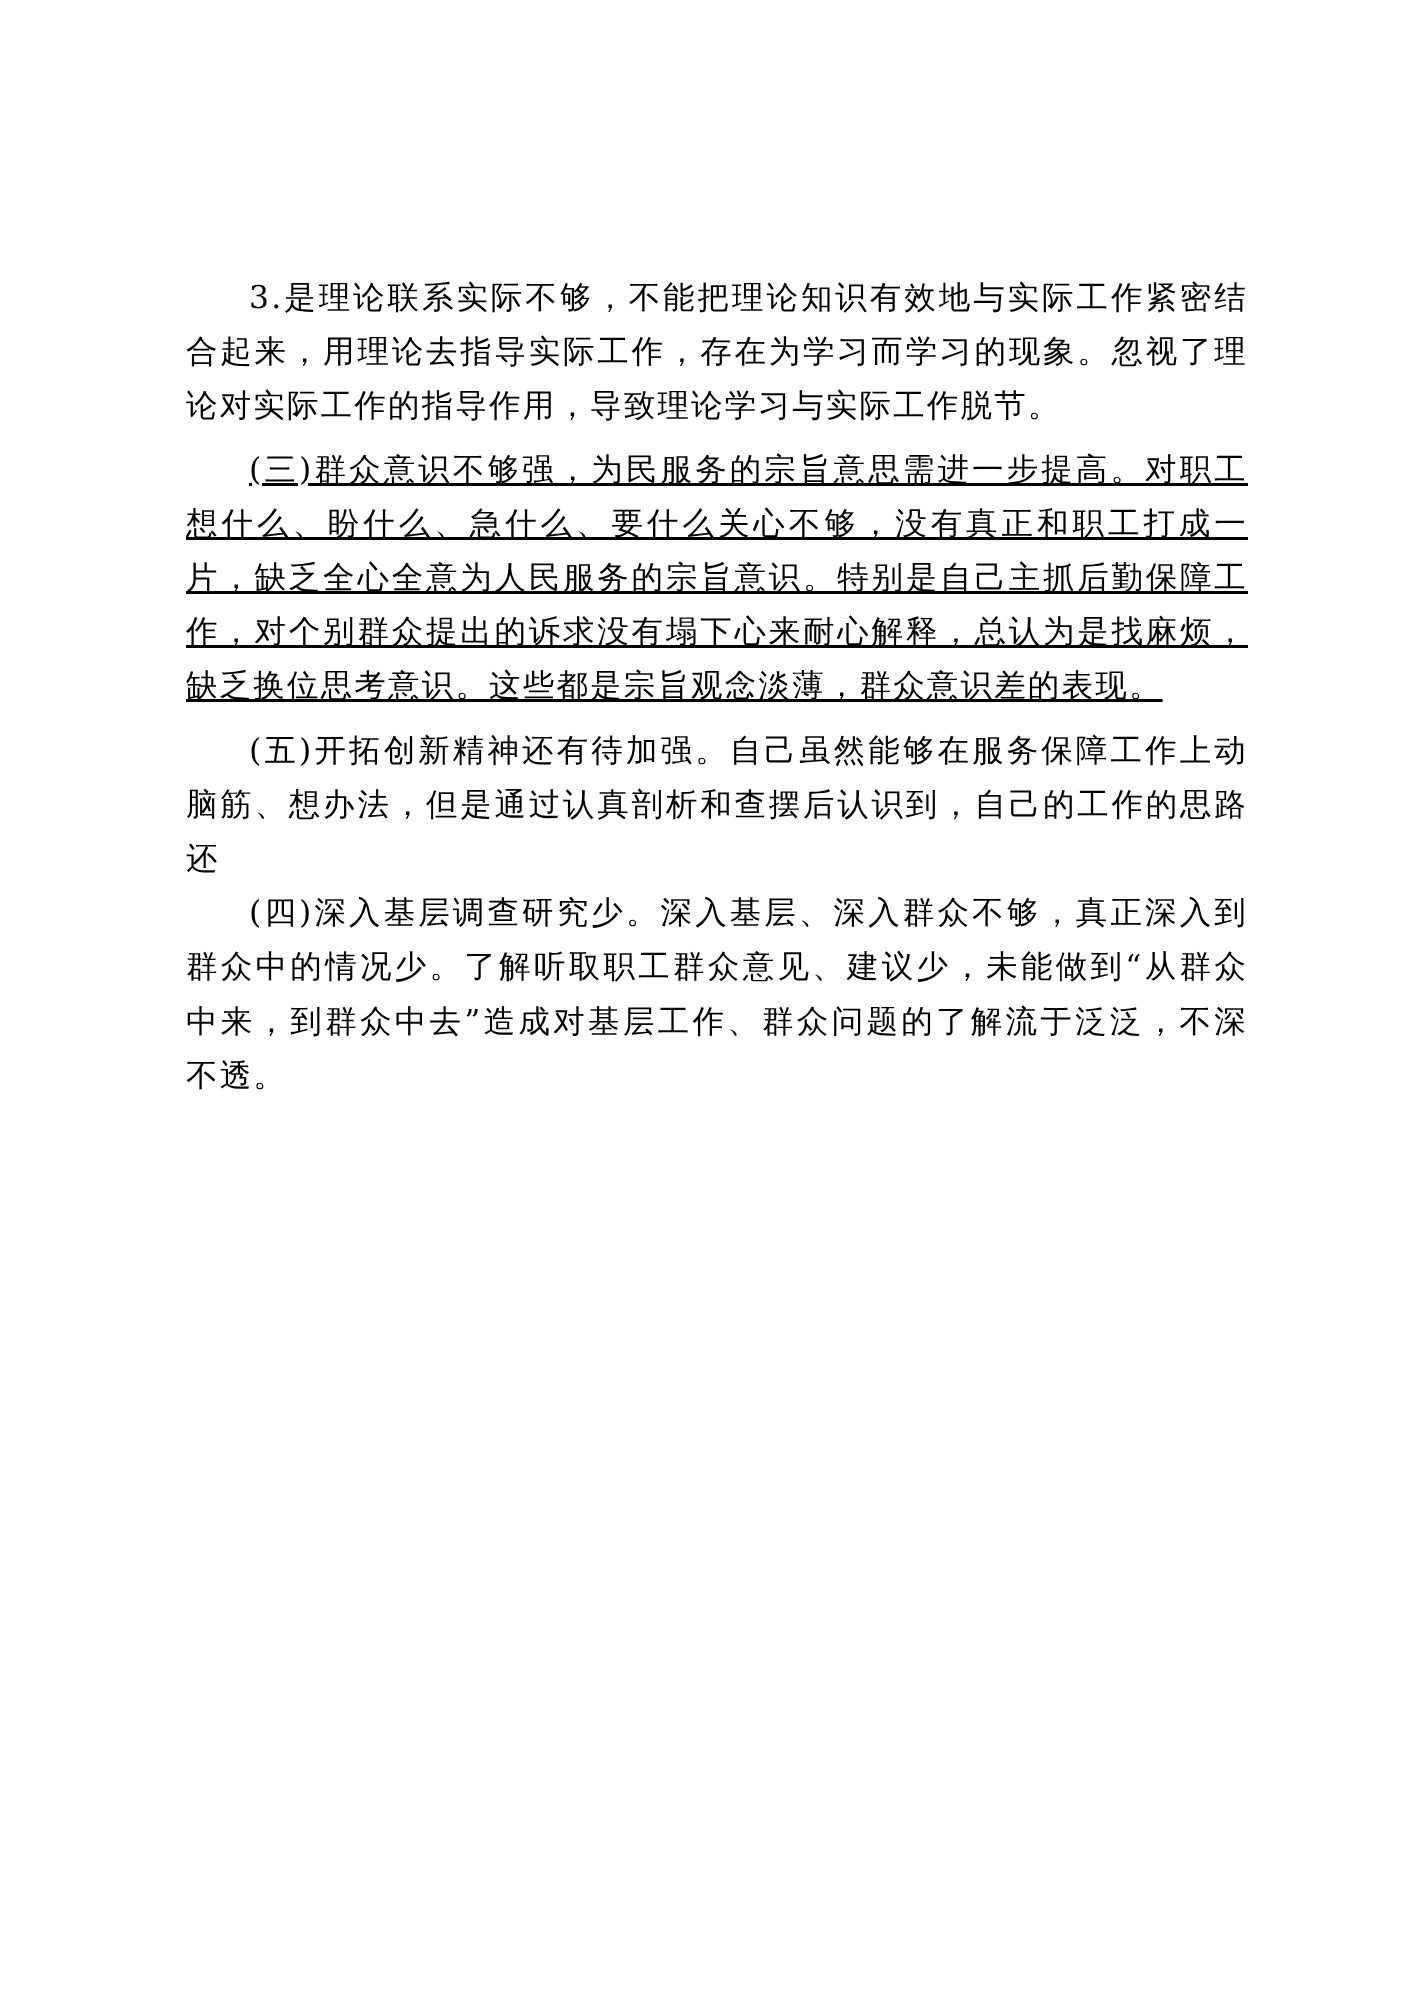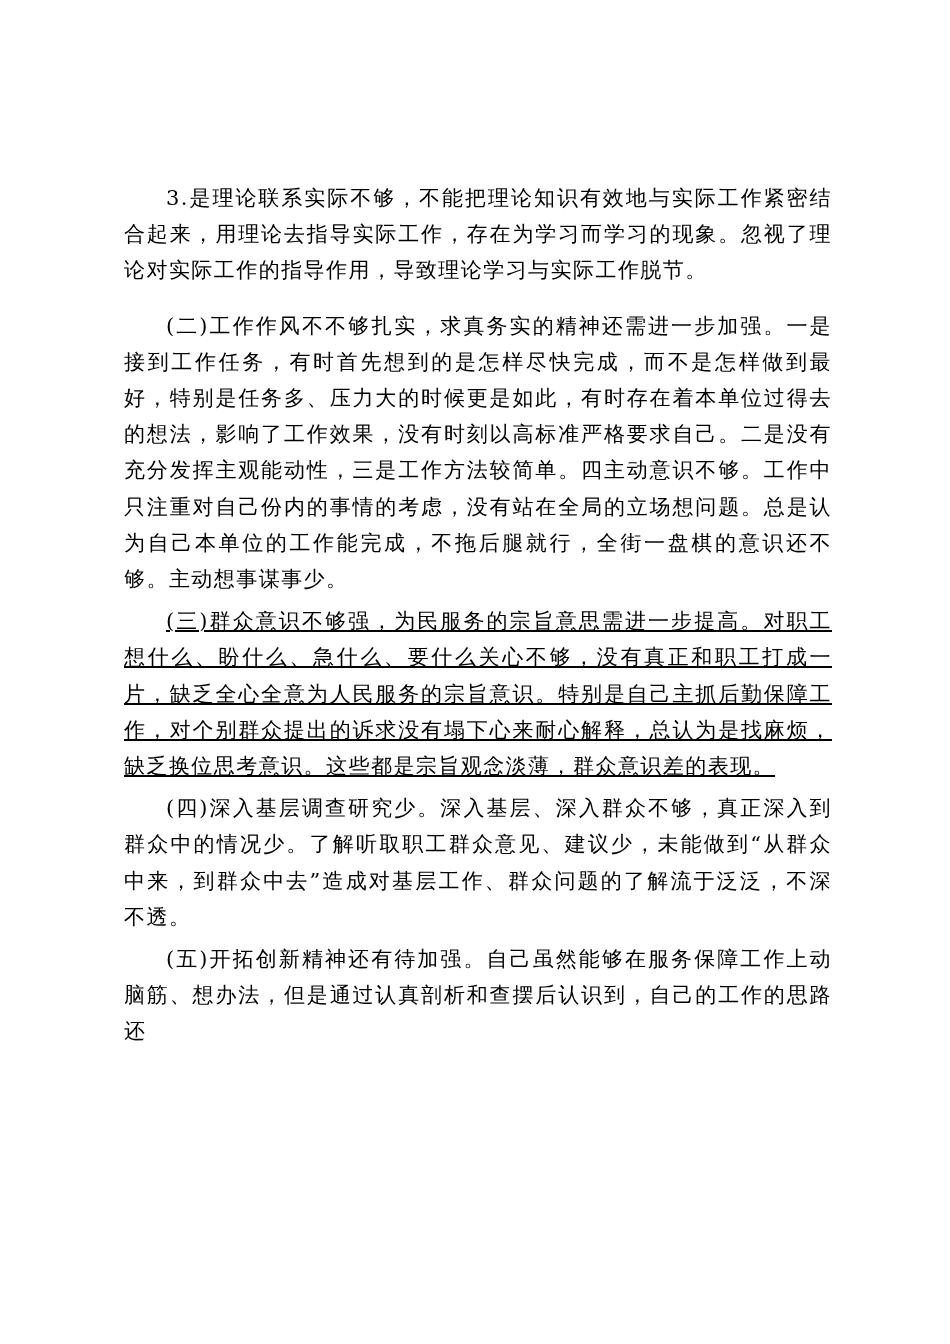--- a/index.html
+++ b/index.html
@@ -19,18 +19,17 @@
     margin: 0 0 0 0;
     text-indent: 42px;
     text-align: justify;
     word-break: break-all;
   }
 </style>
 </head>
 <body>
 
 <div class="page">
-  <p class="para" style="margin-bottom:19px;">3.是理论联系实际不够，不能把理论知识有效地与实际工作紧密结合起来，用理论去指导实际工作，存在为学习而学习的现象。忽视了理论对实际工作的指导作用，导致理论学习与实际工作脱节。</p>
-  <p class="para" style="margin-bottom:6px;">(二)工作作风不不够扎实，求真务实的精神还需进一步加强。一是接到工作任务，有时首先想到的是怎样尽快完成，而不是怎样做到最好，特别是任务多、压力大的时候更是如此，有时存在着本单位过得去的想法，影响了工作效果，没有时刻以高标准严格要求自己。二是没有充分发挥主观能动性，三是工作方法较简单。四主动意识不够。工作中只注重对自己份内的事情的考虑，没有站在全局的立场想问题。总是认为自己本单位的工作能完成，不拖后腿就行，全街一盘棋的意识还不够。主动想事谋事少。</p>
+  <p class="para" style="margin-bottom:6px;">3.是理论联系实际不够，不能把理论知识有效地与实际工作紧密结合起来，用理论去指导实际工作，存在为学习而学习的现象。忽视了理论对实际工作的指导作用，导致理论学习与实际工作脱节。</p>
   <p class="para" style="margin-bottom:6px;text-decoration:underline;">(三)群众意识不够强，为民服务的宗旨意思需进一步提高。对职工想什么、盼什么、急什么、要什么关心不够，没有真正和职工打成一片，缺乏全心全意为人民服务的宗旨意识。特别是自己主抓后勤保障工作，对个别群众提出的诉求没有塌下心来耐心解释，总认为是找麻烦，缺乏换位思考意识。这些都是宗旨观念淡薄，群众意识差的表现。</p>
+  <p class="para">(五)开拓创新精神还有待加强。自己虽然能够在服务保障工作上动脑筋、想办法，但是通过认真剖析和查摆后认识到，自己的工作的思路还</p>
   <p class="para" style="margin-bottom:6px;">(四)深入基层调查研究少。深入基层、深入群众不够，真正深入到群众中的情况少。了解听取职工群众意见、建议少，未能做到“从群众中来，到群众中去”造成对基层工作、群众问题的了解流于泛泛，不深不透。</p>
-  <p class="para">(五)开拓创新精神还有待加强。自己虽然能够在服务保障工作上动脑筋、想办法，但是通过认真剖析和查摆后认识到，自己的工作的思路还</p>
 </div>
 
 </body></html>

